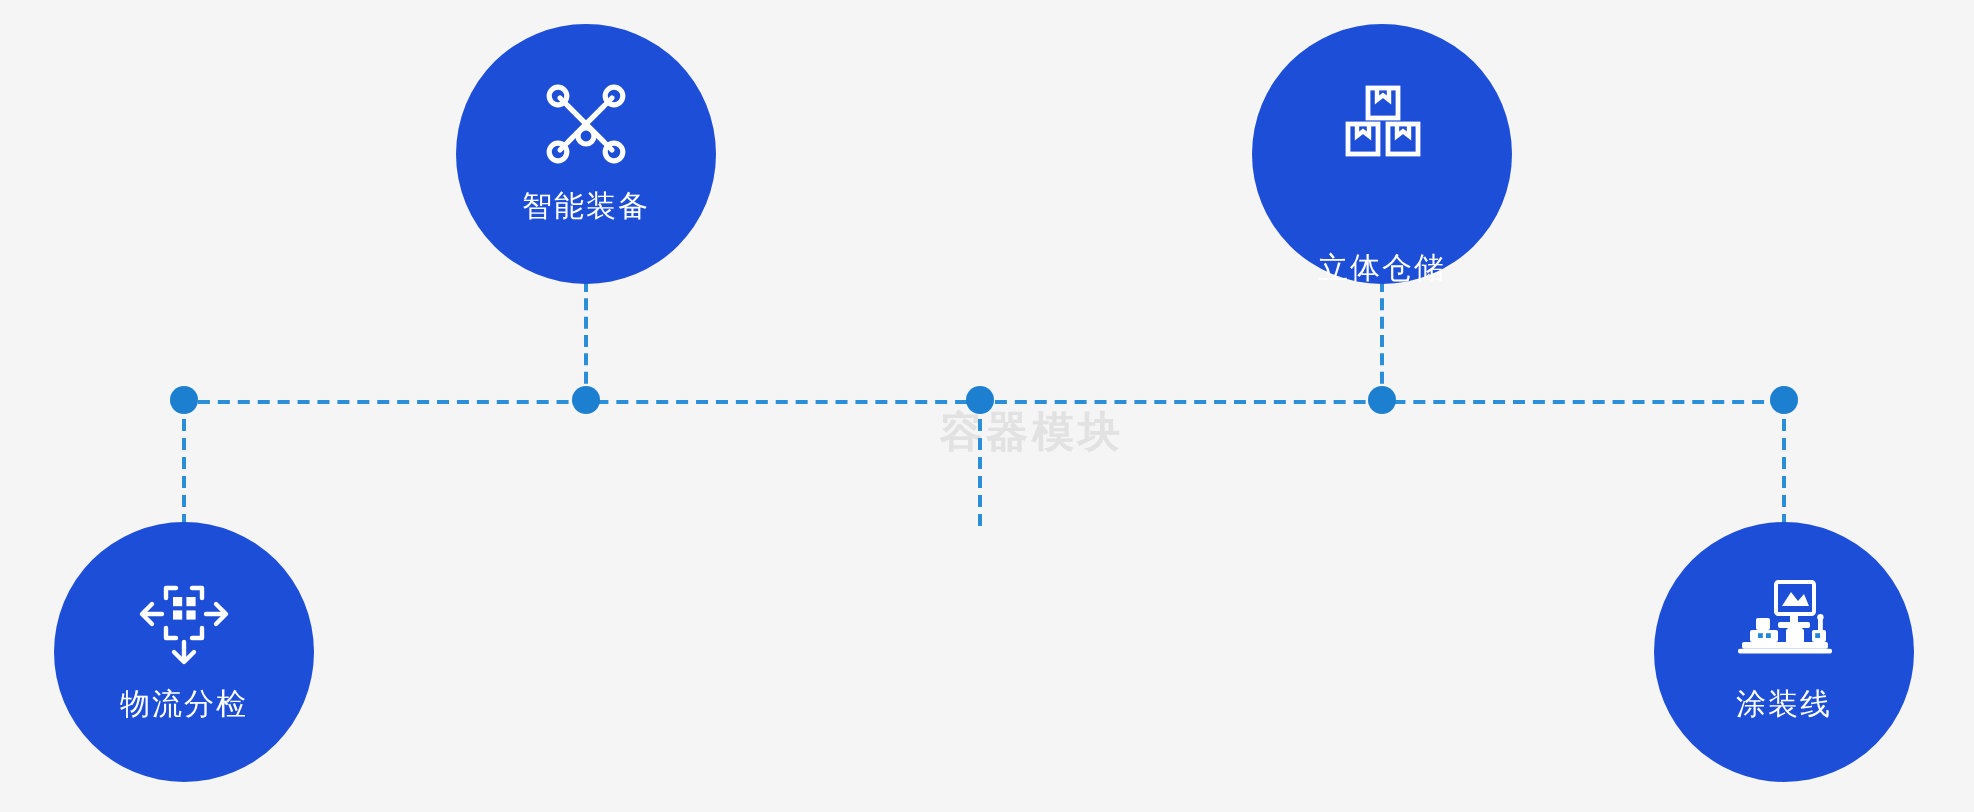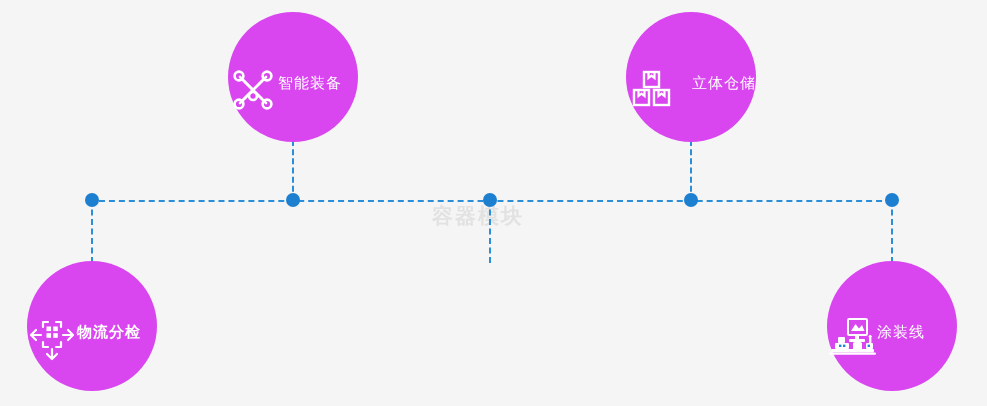--- a/index.html
+++ b/index.html
@@ -23,21 +23,21 @@
   
   .watermark {
     position: absolute;
     left: 432px;
     top: 202px;
     width: 130px;
     font-size: 21px;
     letter-spacing: 2px;
     color: #e2e2e2;
     font-weight: bold;
-    text-align: left;
+    text-align: right;
     user-select: none;
     pointer-events: none;
     z-index: 1;
   }
 
   
   .bus {
     position: absolute;
     left: 89px;
     top: 200px;
@@ -60,24 +60,24 @@
     background: #1d7fd0;
     z-index: 4;
   }
 
   
   .node-circle {
     position: absolute;
     width: 130px;
     height: 130px;
     border-radius: 50%;
-    background: #d946ef;
+    background: #1d4ed8;
     z-index: 3;
     display: flex;
-    flex-direction: row;
+    flex-direction: column;
     align-items: center;
     justify-content: flex-start;
     box-sizing: border-box;
   }
   .node-circle .glyph {
     margin-top: 26px;
     width: 50px;
     height: 48px;
     display: flex;
     align-items: center;
@@ -148,21 +148,21 @@
         <g fill="none" stroke="#ffffff" stroke-width="2.2">
           <polyline points="20.5,4 20.5,10 23.5,7.6 26.5,10 26.5,4"></polyline>
           <polyline points="10.5,22 10.5,28 13.5,25.6 16.5,28 16.5,22"></polyline>
           <polyline points="30.5,22 30.5,28 33.5,25.6 36.5,28 36.5,22"></polyline>
         </g>
       </svg>
     </div>
     <div class="nc-label">立体仓储</div>
   </div>
 
-  <div class="node-circle" style="left:27px; top:261px;font-weight:bold;">
+  <div class="node-circle" style="left:27px; top:261px;">
     <div class="glyph">
       <svg width="48" height="46" viewBox="0 0 48 46">
         <g fill="none" stroke="#ffffff" stroke-width="2.2" stroke-linecap="round" stroke-linejoin="round">
 
           <polyline points="15,11 15,6 20,6"></polyline>
           <polyline points="28,6 33,6 33,11"></polyline>
           <polyline points="33,26 33,31 28,31"></polyline>
           <polyline points="20,31 15,31 15,26"></polyline>
 
           <line x1="13" y1="19" x2="4" y2="19"></line>

